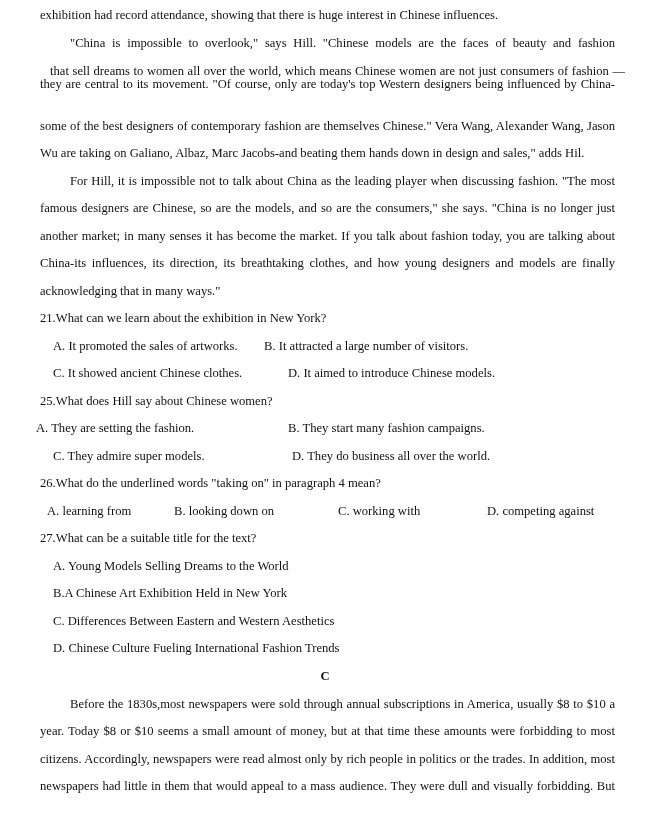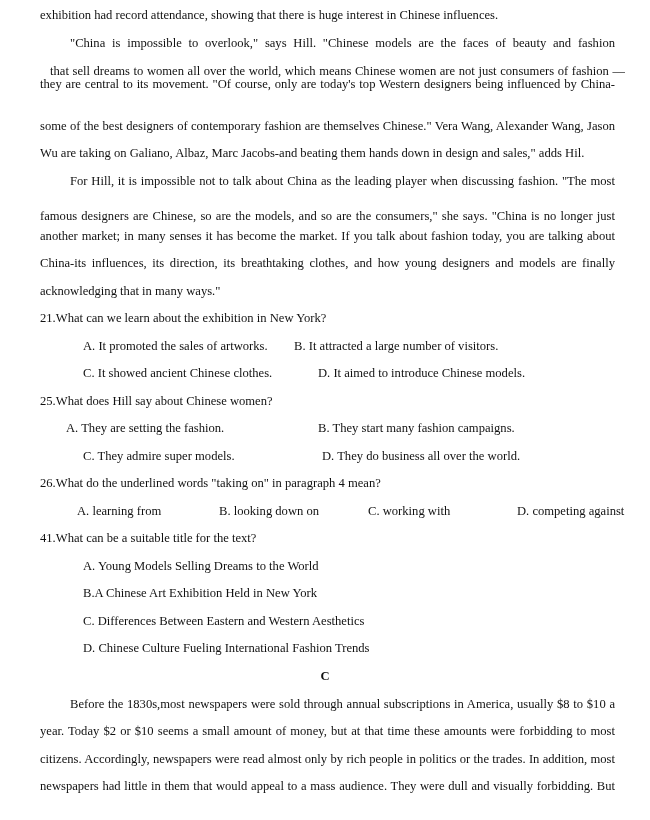--- a/index.html
+++ b/index.html
@@ -6,37 +6,37 @@
     body { width: 650px; height: 820px; overflow: hidden; position: relative; }
     .page {
       position: absolute; left: 0; top: 0; width: 567px; height: 820px;
       font-family: "Liberation Serif", serif; color: #111111;
       font-size: 12.6px;
     }
     .line { position: absolute; left: 40px; width: 575px; white-space: nowrap; line-height: 16px; }
     .just { text-align: justify; text-align-last: justify; white-space: normal; height: 16px; overflow: hidden; }
     .indent { left: 70px; width: 545px; }
     .q { left: 40px; }
-    .opt { position: absolute; white-space: nowrap; line-height: 16px; margin-left: 30px; }
+    .opt { position: absolute; white-space: nowrap; line-height: 16px; }
     .center { left: 0; width: 650px; text-align: center; font-weight: bold; }
   </style>
 </head>
 <body>
 
 <div class="page">
 
   <div>
     <div class="line" style="top:7px;">exhibition had record attendance, showing that there is huge interest in Chinese influences.</div>
     <div class="line just indent" style="top:35px;">"China is impossible to overlook," says Hill. "Chinese models are the faces of beauty and fashion campaigns</div>
     <div class="line just" style="top:63px;margin-left:10px;">that sell dreams to women all over the world, which means Chinese women are not just consumers of fashion —</div>
     <div class="line just" style="top:76px;">they are central to its movement. "Of course, only are today's top Western designers being influenced by China-</div>
     <div class="line just" style="top:118px;">some of the best designers of contemporary fashion are themselves Chinese." Vera Wang, Alexander Wang, Jason</div>
     <div class="line" style="top:145px;">Wu are taking on Galiano, Albaz, Marc Jacobs-and beating them hands down in design and sales," adds Hil.</div>
     <div class="line just indent" style="top:173px;">For Hill, it is impossible not to talk about China as the leading player when discussing fashion. "The most</div>
-    <div class="line just" style="top:200px;margin-top:8px;">famous designers are Chinese, so are the models, and so are the consumers," she says. "China is no longer just</div>
+    <div class="line just" style="top:200px;">famous designers are Chinese, so are the models, and so are the consumers," she says. "China is no longer just</div>
     <div class="line just" style="top:228px;">another market; in many senses it has become the market. If you talk about fashion today, you are talking about</div>
     <div class="line just" style="top:255px;">China-its influences, its direction, its breathtaking clothes, and how young designers and models are finally</div>
     <div class="line" style="top:283px;">acknowledging that in many ways."</div>
   </div>
 
   <div>
     <div class="line q" style="top:310px;">21.What can we learn about the exhibition in New York?</div>
     <div class="opt" style="left:53px; top:338px;">A. It promoted the sales of artworks.</div>
     <div class="opt" style="left:264px; top:338px;">B. It attracted a large number of visitors.</div>
     <div class="opt" style="left:53px; top:365px;">C. It showed ancient Chinese clothes.</div>
@@ -47,34 +47,34 @@
     <div class="line q" style="top:393px;">25.What does Hill say about Chinese women?</div>
     <div class="opt" style="left:36px; top:420px;">A. They are setting the fashion.</div>
     <div class="opt" style="left:288px; top:420px;">B. They start many fashion campaigns.</div>
     <div class="opt" style="left:53px; top:448px;">C. They admire super models.</div>
     <div class="opt" style="left:292px; top:448px;">D. They do business all over the world.</div>
   </div>
 
   <div>
     <div class="line q" style="top:475px;">26.What do the underlined words  "taking on" in paragraph 4 mean?</div>
     <div class="opt" style="left:47px; top:503px;">A. learning from</div>
-    <div class="opt" style="left:189px; top:503px;">B. looking down on</div>
+    <div class="opt" style="left:174px; top:503px;">B. looking down on</div>
     <div class="opt" style="left:338px; top:503px;">C. working with</div>
     <div class="opt" style="left:487px; top:503px;">D. competing against</div>
   </div>
 
   <div>
-    <div class="line q" style="top:530px;">41.What can be a suitable title for the text?</div>
+    <div class="line q" style="top:530px;">27.What can be a suitable title for the text?</div>
     <div class="opt" style="left:53px; top:558px;">A. Young Models Selling Dreams to the World</div>
     <div class="opt" style="left:53px; top:585px;">B.A Chinese Art Exhibition Held in New York</div>
     <div class="opt" style="left:53px; top:613px;">C. Differences Between Eastern and Western Aesthetics</div>
     <div class="opt" style="left:53px; top:640px;">D. Chinese Culture Fueling International Fashion Trends</div>
   </div>
 
   <div>
     <div class="line center" style="top:668px;">C</div>
     <div class="line just indent" style="top:696px;">Before the 1830s,most newspapers were sold through annual subscriptions in America, usually $8 to $10 a</div>
-    <div class="line just" style="top:723px;">year. Today $2 or $10 seems a small amount of money, but at that time these amounts were forbidding to most</div>
+    <div class="line just" style="top:723px;">year. Today $8 or $10 seems a small amount of money, but at that time these amounts were forbidding to most</div>
     <div class="line just" style="top:751px;">citizens. Accordingly, newspapers were read almost only by rich people in politics or the trades. In addition, most</div>
     <div class="line just" style="top:778px;">newspapers had little in them that would appeal to a mass audience. They were dull and visually forbidding. But the</div>
   </div>
 
 </div>
 
 </body></html>

